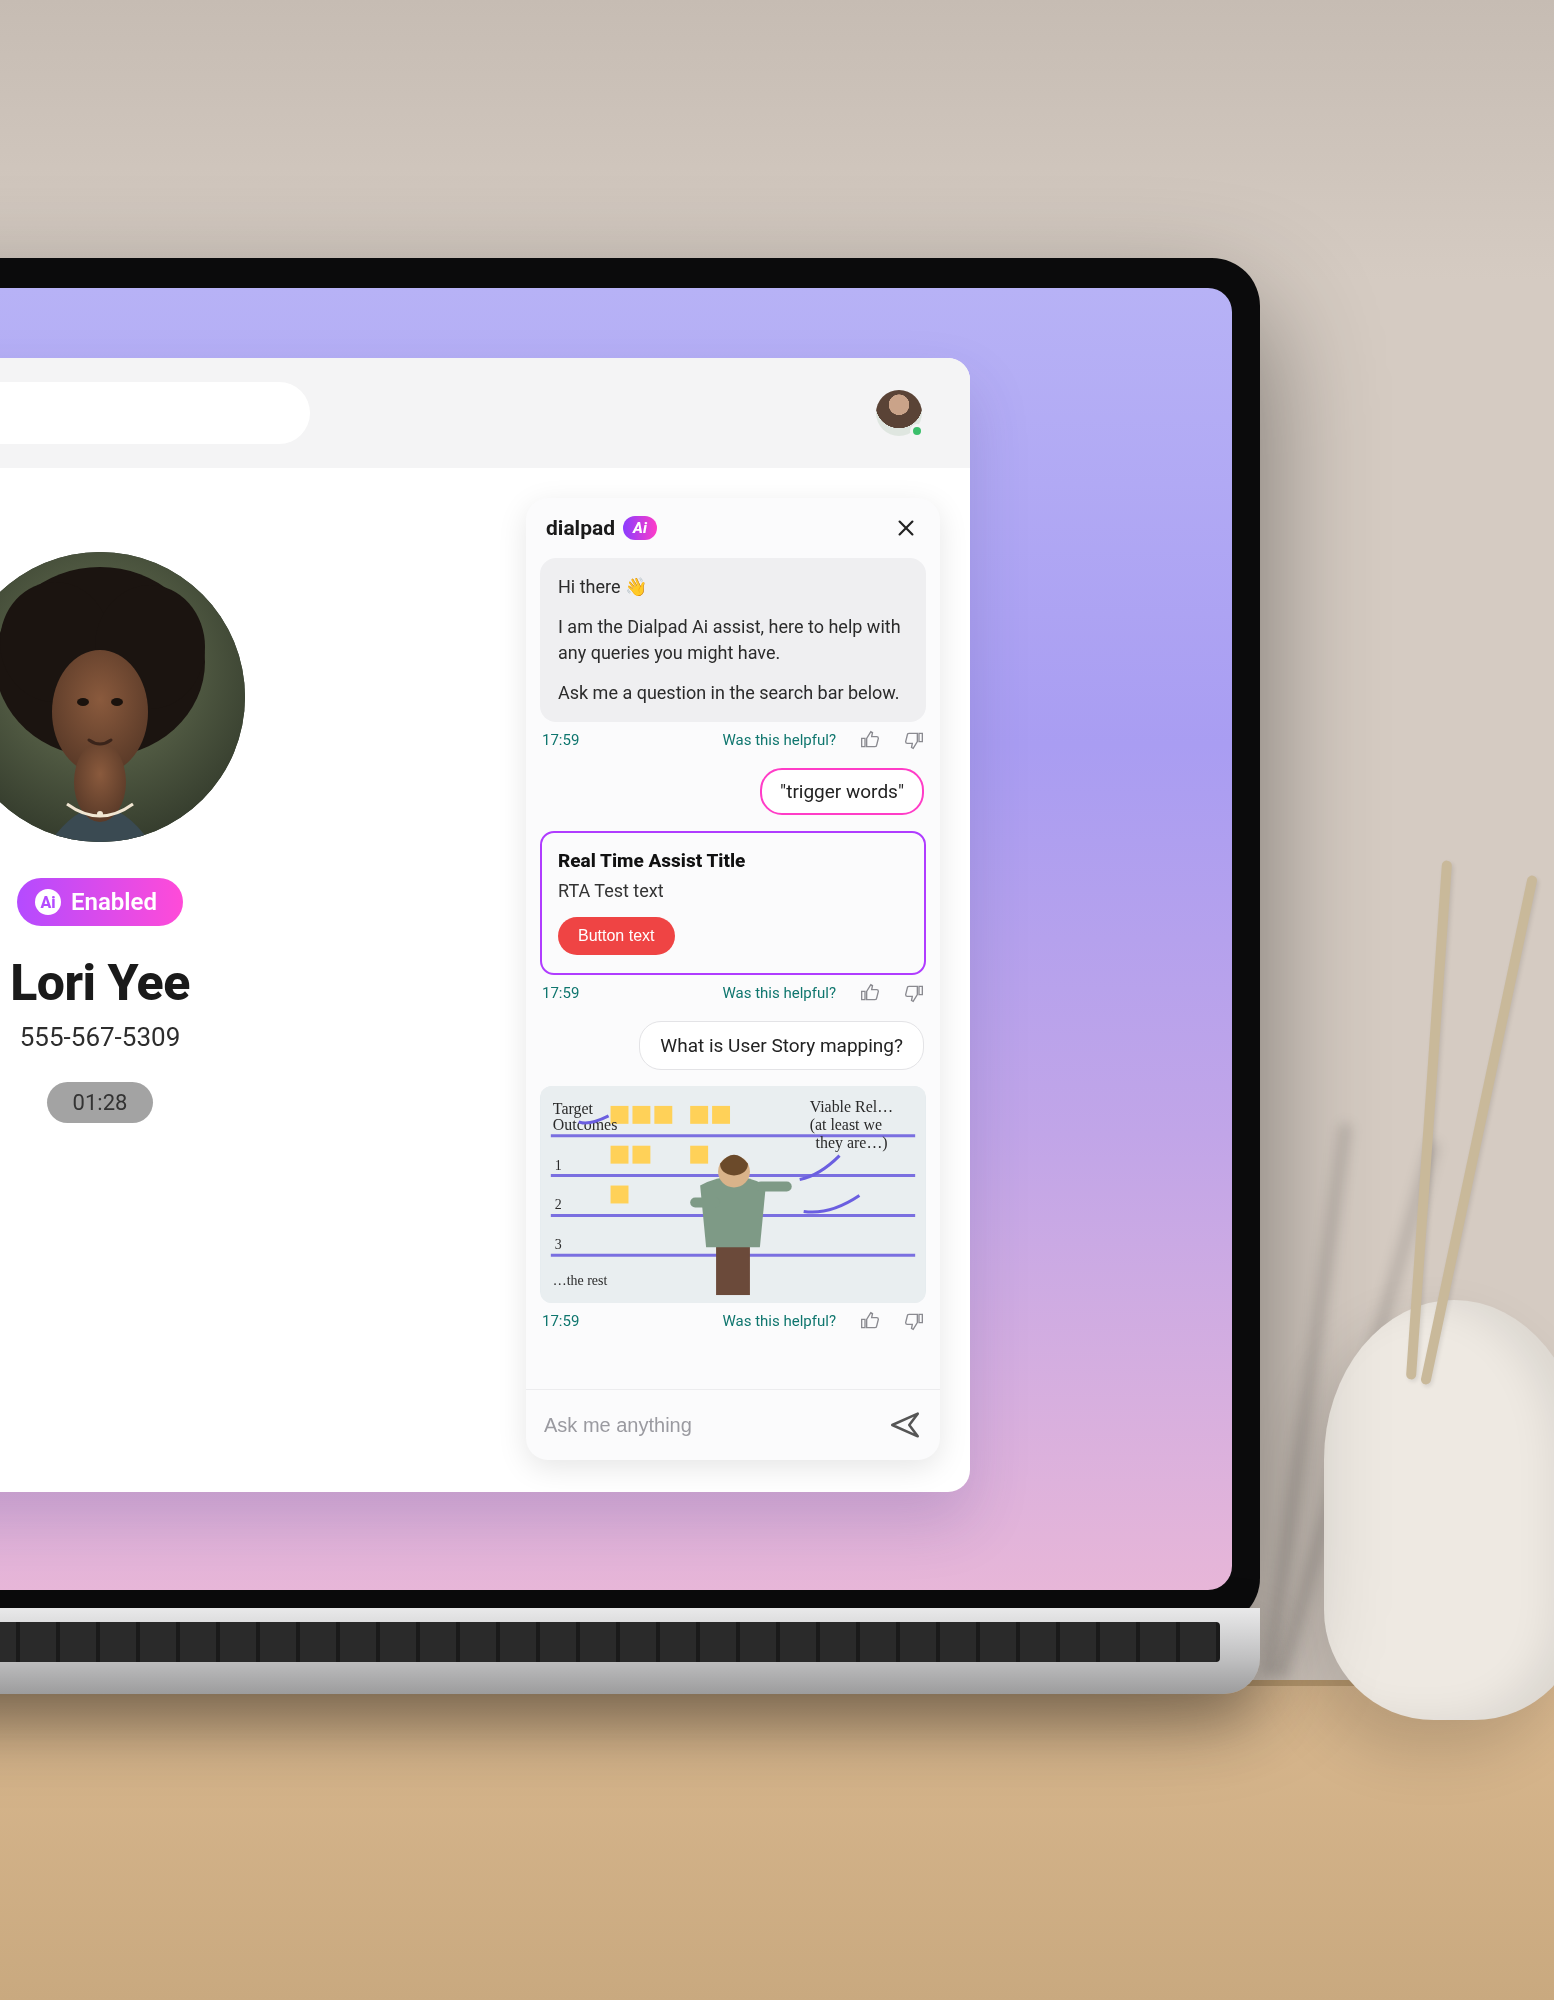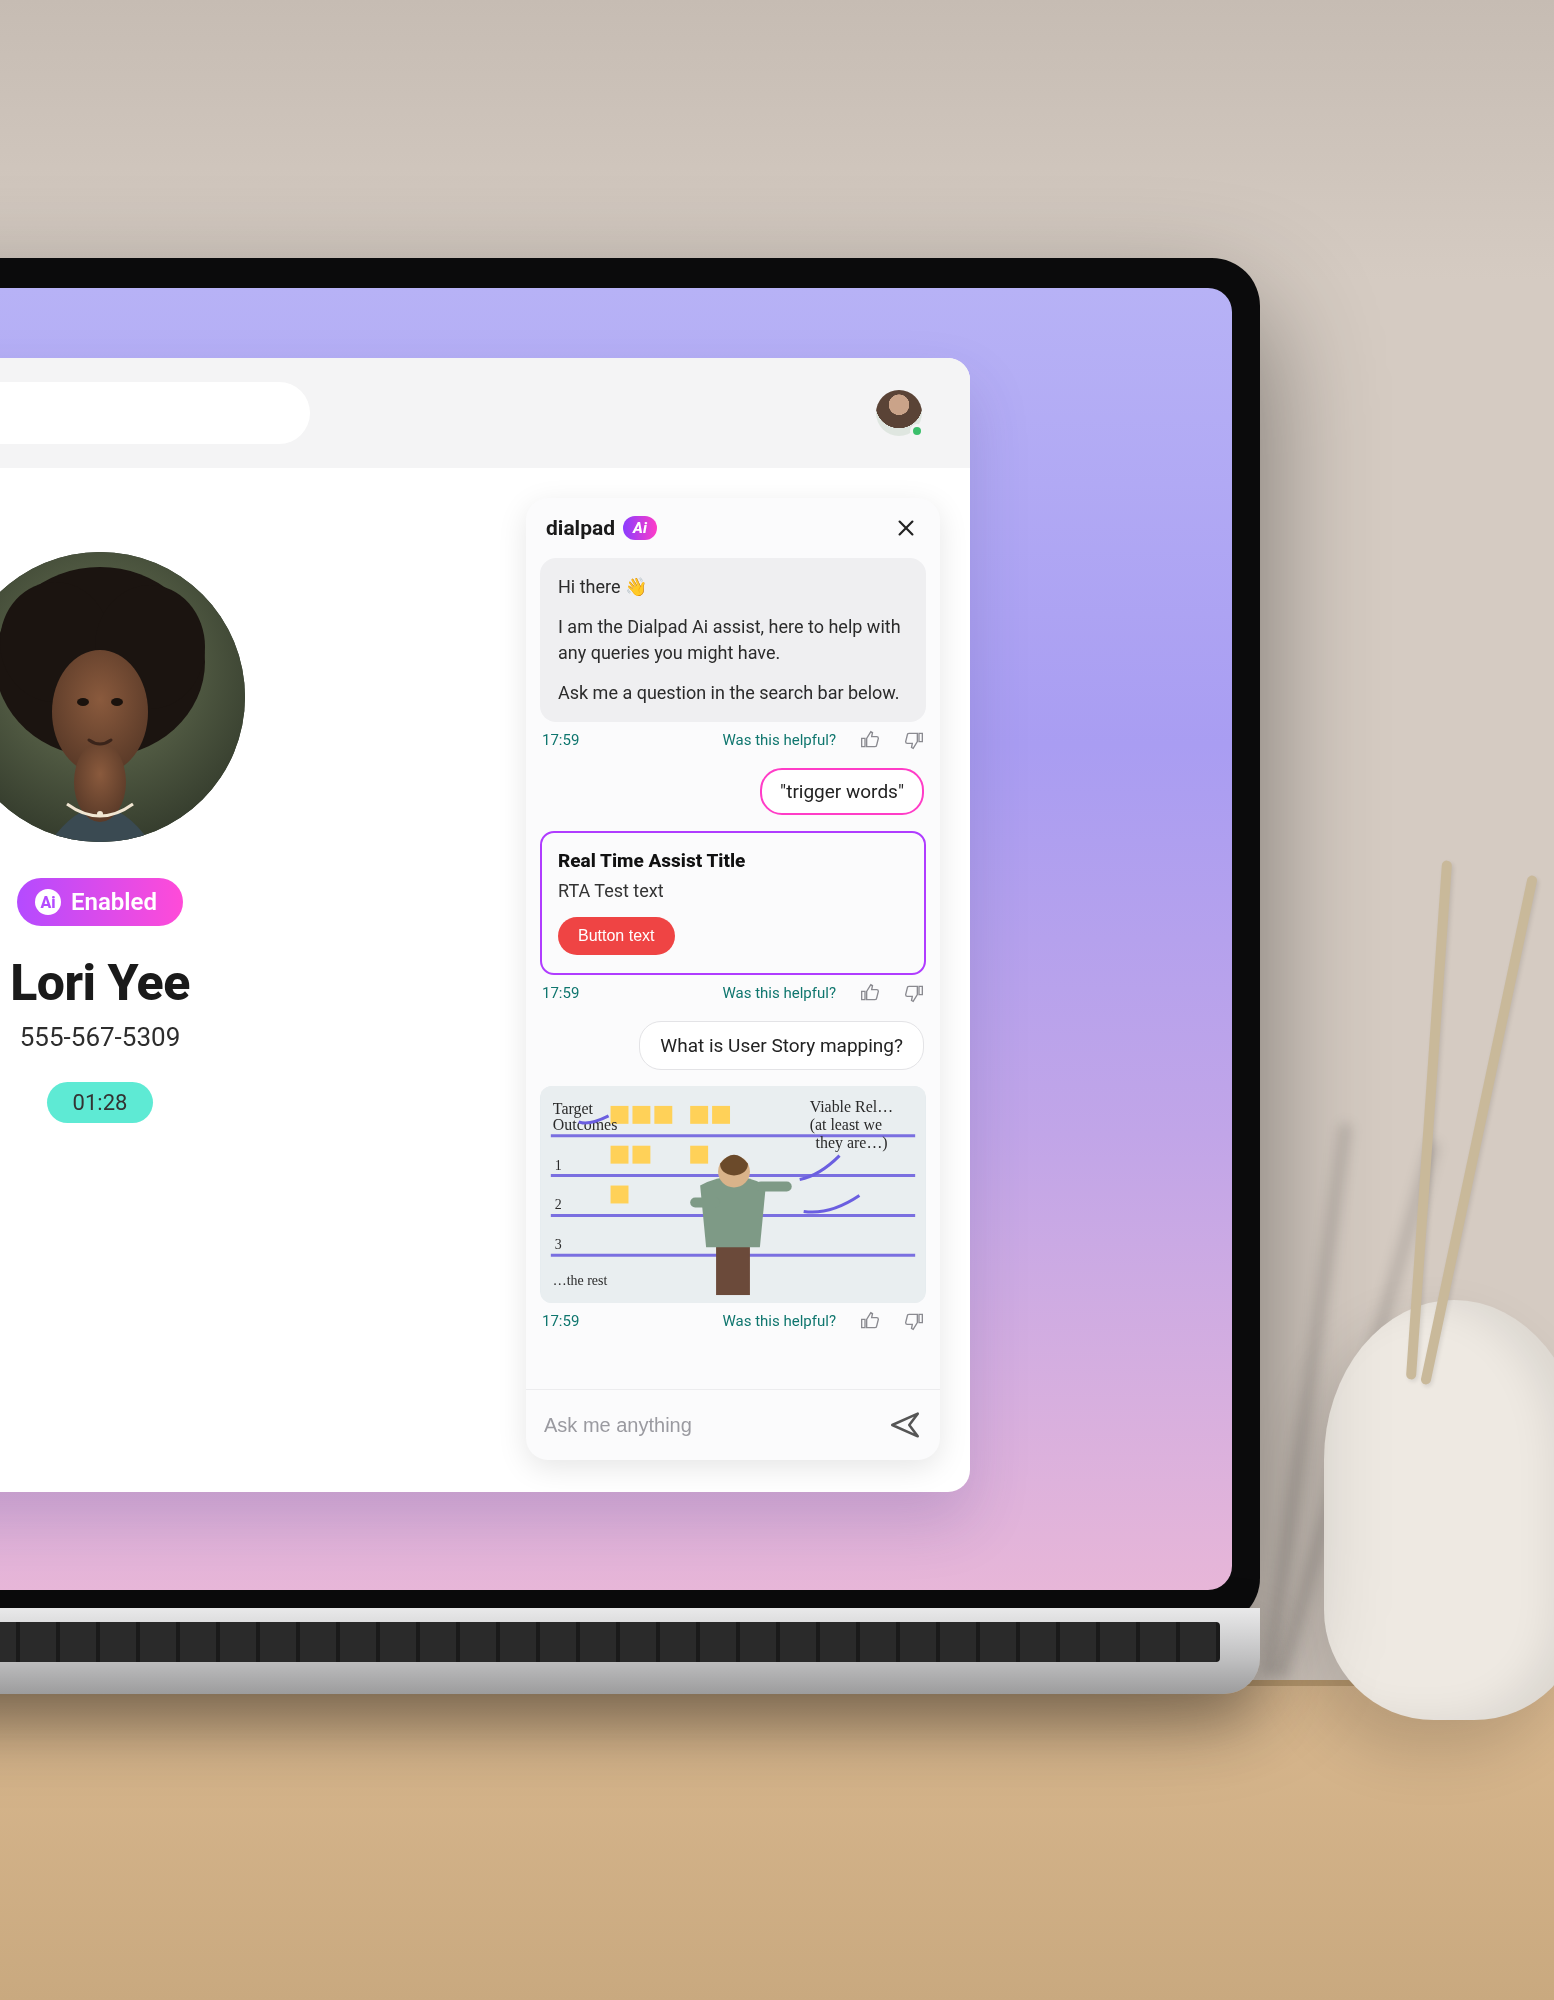--- a/index.html
+++ b/index.html
@@ -36,21 +36,21 @@
   .main{ position:relative; height:calc(100% - 110px); display:flex; }
 
   
   .contact{ flex:0 0 600px; display:flex; flex-direction:column; align-items:center; padding-top:84px;}
   .portrait{ width:290px; height:290px; border-radius:50%; overflow:hidden; position:relative; background:#2f3a2c;}
   .portrait svg{width:100%;height:100%;display:block;}
   .badge{ margin-top:36px; padding:10px 26px 10px 18px; border-radius:999px; background:linear-gradient(90deg,#b44bff 0%, #ff4bd8 100%); color:#fff; font-weight:600; font-size:24px; display:flex; align-items:center; gap:10px;}
   .badge .ic{width:26px;height:26px;border-radius:50%;background:#fff;display:flex;align-items:center;justify-content:center;color:#b44bff;font-weight:800;font-size:16px;}
   .name{ margin-top:28px; font-size:50px; font-weight:800; color:#1a1a1a; letter-spacing:-0.5px;}
   .phone{ margin-top:10px; font-size:26px; color:#2d2d2d;}
-  .timer{ margin-top:30px; padding:8px 26px; border-radius:999px; background:#5eead4; font-size:22px; color:#333;}
+  .timer{ margin-top:30px; padding:8px 26px; border-radius:999px; background:#a3a3a3; font-size:22px; color:#333;}
 
   
   .chat{ position:absolute; right:30px; top:30px; width:414px; height:962px; background:#fbfbfc; border-radius:22px; box-shadow:0 8px 30px rgba(0,0,0,.10); display:flex; flex-direction:column; overflow:hidden;}
   .chat-head{ display:flex; align-items:center; justify-content:space-between; padding:16px 20px;}
   .brand{ display:flex; align-items:center; gap:8px; font-weight:700; font-size:21px; color:#1a1a1a;}
   .brand-badge{ display:inline-flex; align-items:center; justify-content:center; padding:3px 10px; border-radius:999px; background:linear-gradient(90deg,#8a3cff 0%,#ff3cc7 100%); color:#fff; font-size:15px; font-weight:800; font-style:italic;}
   .close{ width:28px;height:28px; display:flex;align-items:center;justify-content:center; cursor:pointer; font-size:26px; color:#222;}
   .chat-body{ flex:1; padding:0 14px 10px 14px; overflow:hidden;}
   .bubble-bot{ background:#efeff1; border-radius:16px; padding:16px 18px; font-size:18px; color:#2b2b2b; line-height:1.45;}
   .bubble-bot p + p{ margin-top:14px;}

